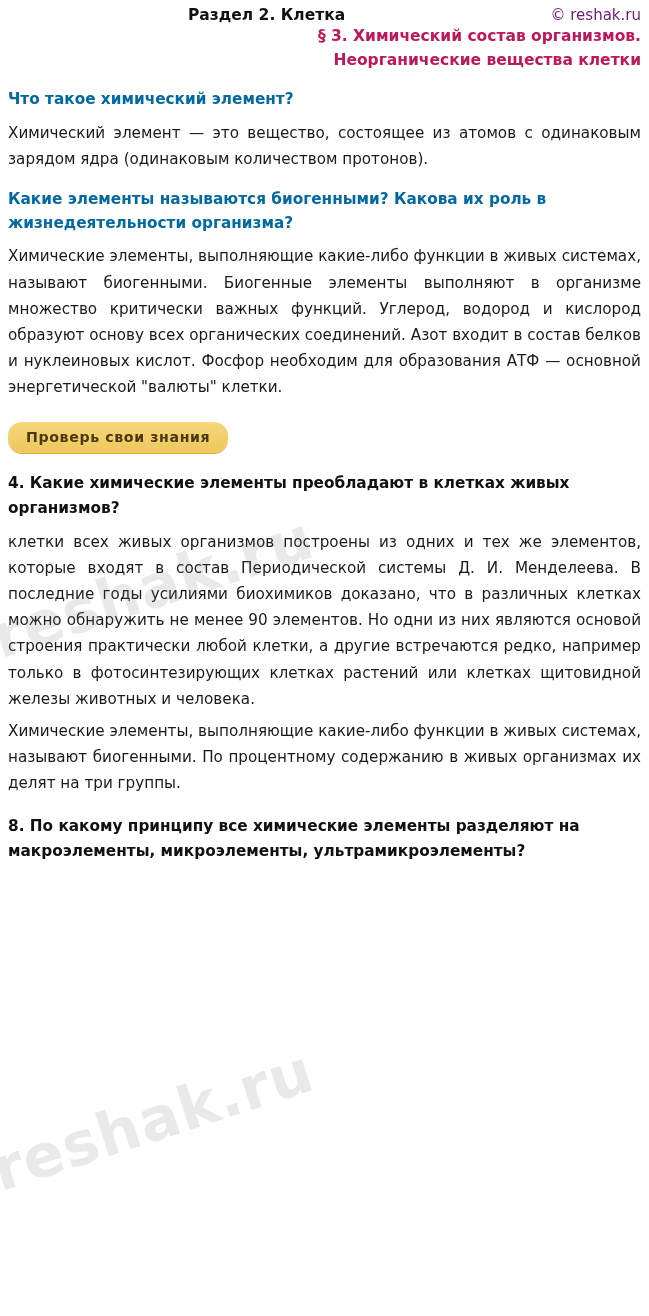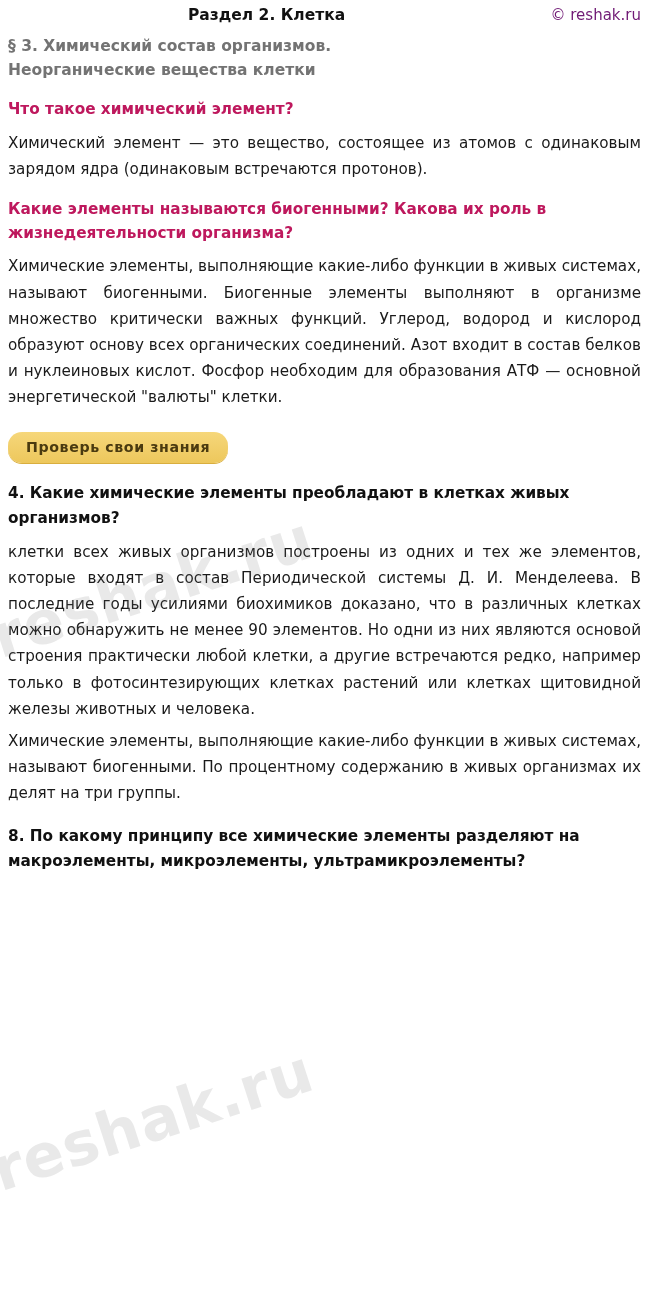--- a/index.html
+++ b/index.html
@@ -36,35 +36,35 @@
     margin-left: 180px;
   }
   .watermark-brand {
     font-size: 15px;
     color: #701a75;
     white-space: nowrap;
   }
 
   
   .chapter {
-    text-align: left;
+    text-align: right;
     font-weight: bold;
     font-size: 15.5px;
-    color: #737373;
+    color: #be185d;
     line-height: 1.55;
-    margin-top: 10px;
+    margin-top: 0;
   }
 
   
   .q-head {
     font-weight: bold;
     font-size: 15.3px;
     line-height: 1.55;
     margin: 16px 0 8px 0;
-    color: #be185d;
+    color: #0369a1;
   }
 
   
   p.body {
     font-size: 15.2px;
     line-height: 1.72;
     text-align: justify;
     margin: 6px 0 0 0;
     color: #1a1a1a;
   }
@@ -125,21 +125,21 @@
     <div class="section-title">Раздел 2. Клетка</div>
     <div class="watermark-brand">© reshak.ru</div>
   </div>
 
   <div class="chapter">
     <div>§ 3. Химический состав организмов.</div>
     <div>Неорганические вещества клетки</div>
   </div>
 
   <div class="q-head">Что такое химический элемент?</div>
-  <p class="body first">Химический элемент — это вещество, состоящее из атомов с одинаковым зарядом ядра (одинаковым встречаются протонов).</p>
+  <p class="body first">Химический элемент — это вещество, состоящее из атомов с одинаковым зарядом ядра (одинаковым количеством протонов).</p>
 
   <div class="q-head">Какие элементы называются биогенными? Какова их роль в жизнедеятельности организма?</div>
   <p class="body first">Химические элементы, выполняющие какие-либо функции в живых системах, называют биогенными. Биогенные элементы выполняют в организме множество критически важных функций. Углерод, водород и кислород образуют основу всех органических соединений. Азот входит в состав белков и нуклеиновых кислот. Фосфор необходим для образования АТФ — основной энергетической "валюты" клетки.</p>
 
   <div class="banner-wrap">
     <span class="banner">Проверь свои знания</span>
   </div>
 
   <div class="num-q">4. Какие химические элементы преобладают в клетках живых организмов?</div>
   <p class="body">клетки всех живых организмов построены из одних и тех же элементов, которые входят в состав Периодической системы Д. И. Менделеева. В последние годы усилиями биохимиков доказано, что в различных клетках можно обнаружить не менее 90 элементов. Но одни из них являются основой строения практически любой клетки, а другие встречаются редко, например только в фотосинтезирующих клетках растений или клетках щитовидной железы животных и человека.</p>

